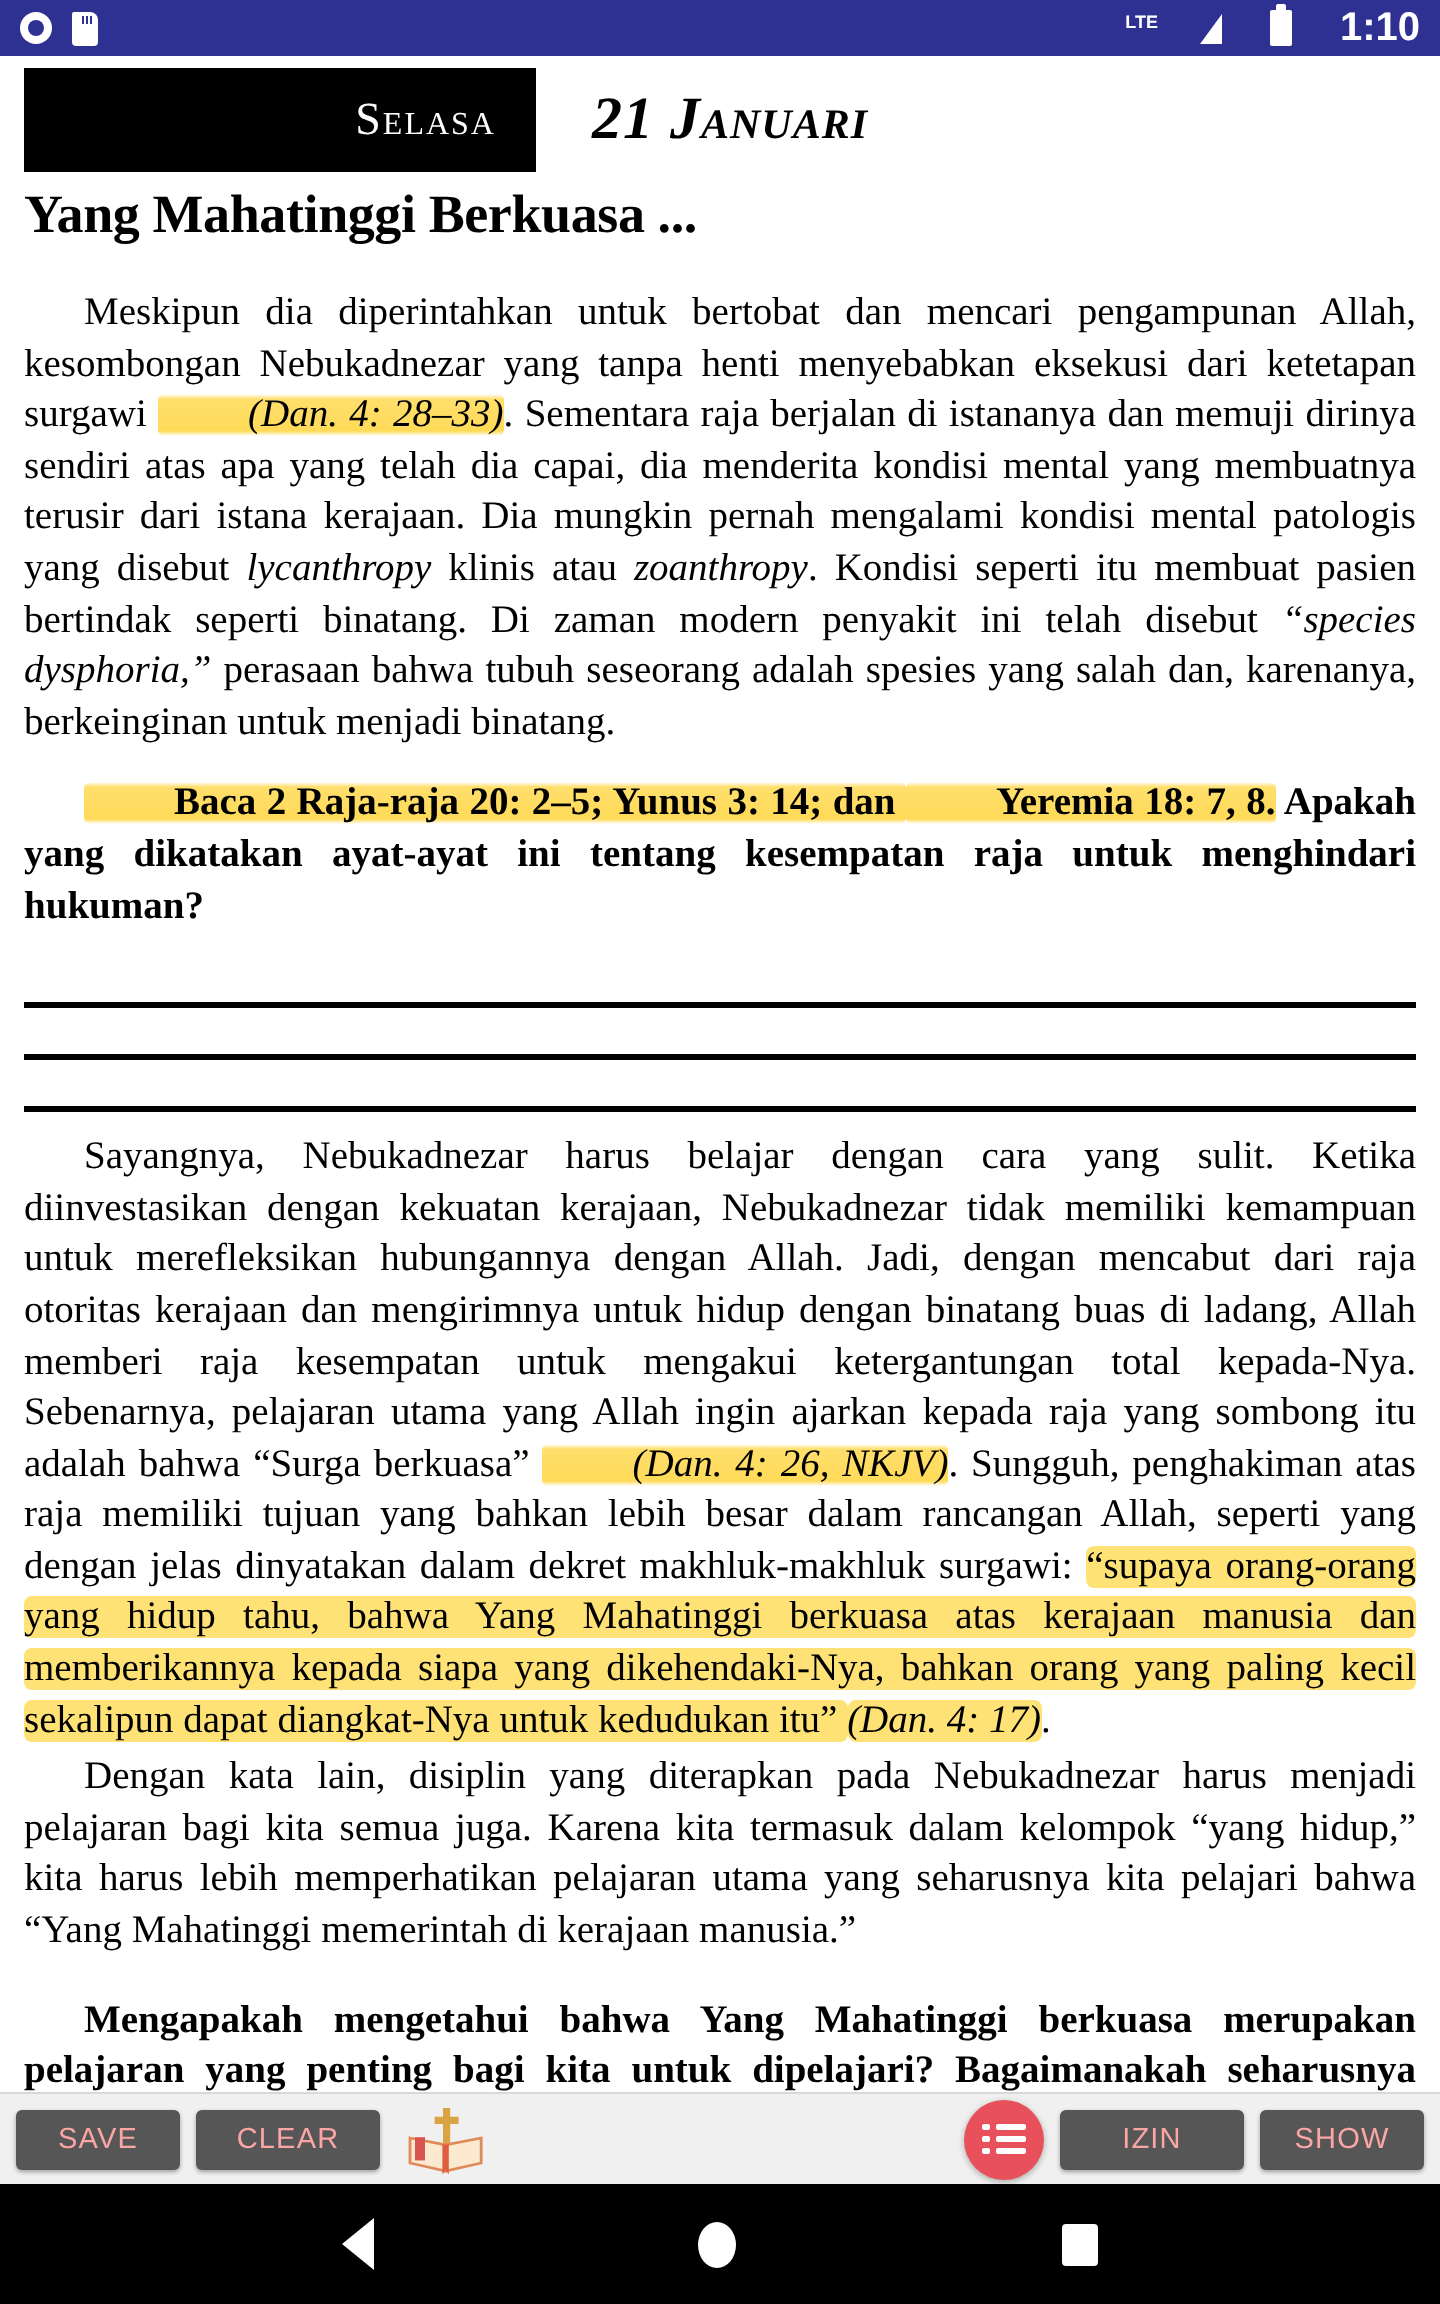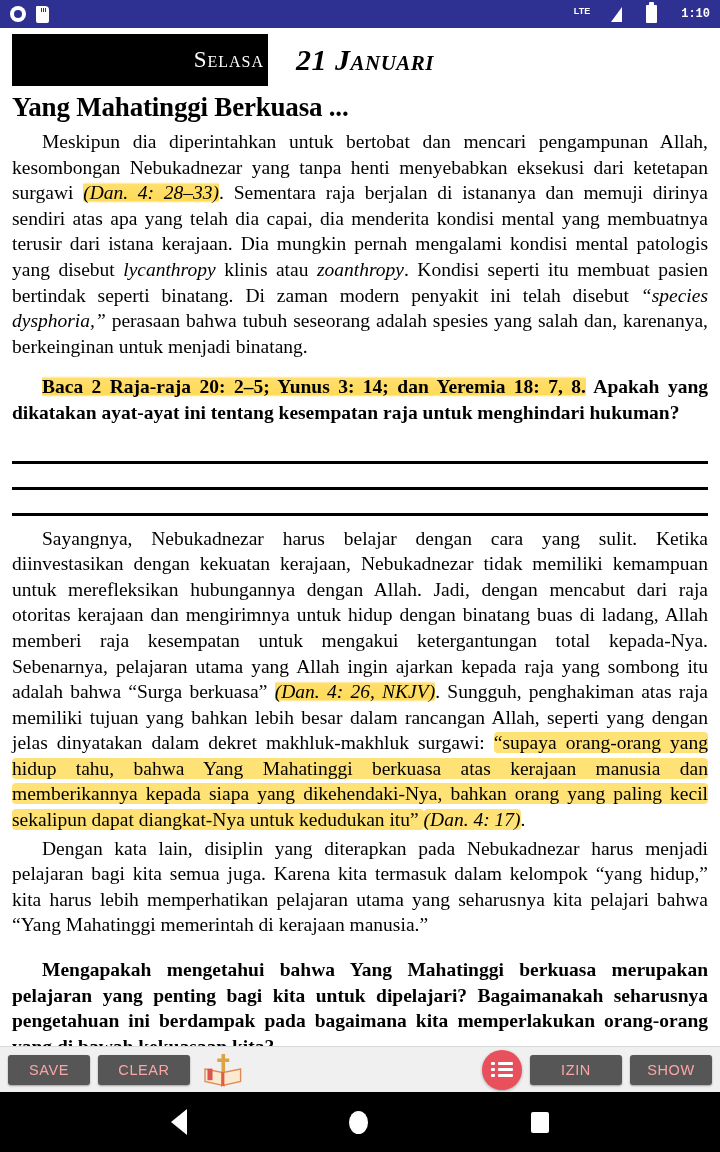--- a/index.html
+++ b/index.html
@@ -79,22 +79,22 @@
     border-radius: 1px;
   }
   .battery-icon::before {
     content: "";
     position: absolute; top: -3px; left: 3px;
     width: 5px; height: 3px;
     background: #ffffff;
     border-radius: 1px 1px 0 0;
   }
   .clock {
-    font-family: Liberation Mono, monospace;
-    font-size: 12px; font-weight: bold;
+    font-family: Liberation Sans, sans-serif;
+    font-size: 20px; font-weight: bold;
   }
 
   
   .content {
     flex: 1 1 auto;
     overflow: hidden;
     padding: 6px 12px 0 12px;
     position: relative;
   }
 
@@ -103,21 +103,21 @@
     align-items: center;
     margin-bottom: 4px;
   }
   .day-banner {
     background: #000000;
     width: 256px;
     height: 52px;
     display: flex;
     align-items: center;
     justify-content: flex-end;
-    padding-right: 4px;
+    padding-right: 20px;
   }
   .day-banner-text {
     color: #ffffff;
     font-family: "Liberation Serif", serif;
     font-size: 23px;
     font-variant: small-caps;
     letter-spacing: 1px;
   }
   .date-text {
     margin-left: 28px;
@@ -128,21 +128,21 @@
     font-variant: small-caps;
     letter-spacing: 0.5px;
     color: #000000;
   }
 
   .article-title {
     font-family: "Liberation Serif", serif;
     font-size: 27px;
     font-weight: bold;
     color: #000000;
-    margin: 6px 0 6px 0;
+    margin: 6px 0 21px 0;
     letter-spacing: -0.2px;
   }
 
   .para {
     font-family: "Liberation Serif", serif;
     font-size: 19.5px;
     line-height: 25.6px;
     text-align: justify;
     color: #000000;
     text-indent: 30px;
@@ -152,20 +152,21 @@
     font-weight: bold;
   }
   .spacer-sm { height: 12px; }
   .spacer-md { height: 16px; }
 
   .hl {
     background: linear-gradient(to bottom, rgba(255,212,59,0.0) 0%, rgba(255,212,59,0.75) 12%, rgba(255,212,59,0.85) 88%, rgba(255,212,59,0.0) 100%);
     box-decoration-break: clone;
     -webkit-box-decoration-break: clone;
     border-radius: 3px;
+    padding-left: 45px;
   }
   .hl-soft {
     background: rgba(255,215,64,0.72);
     box-decoration-break: clone;
     -webkit-box-decoration-break: clone;
     border-radius: 4px;
   }
   i, .ital { font-style: italic; }
 
   .answer-lines {

